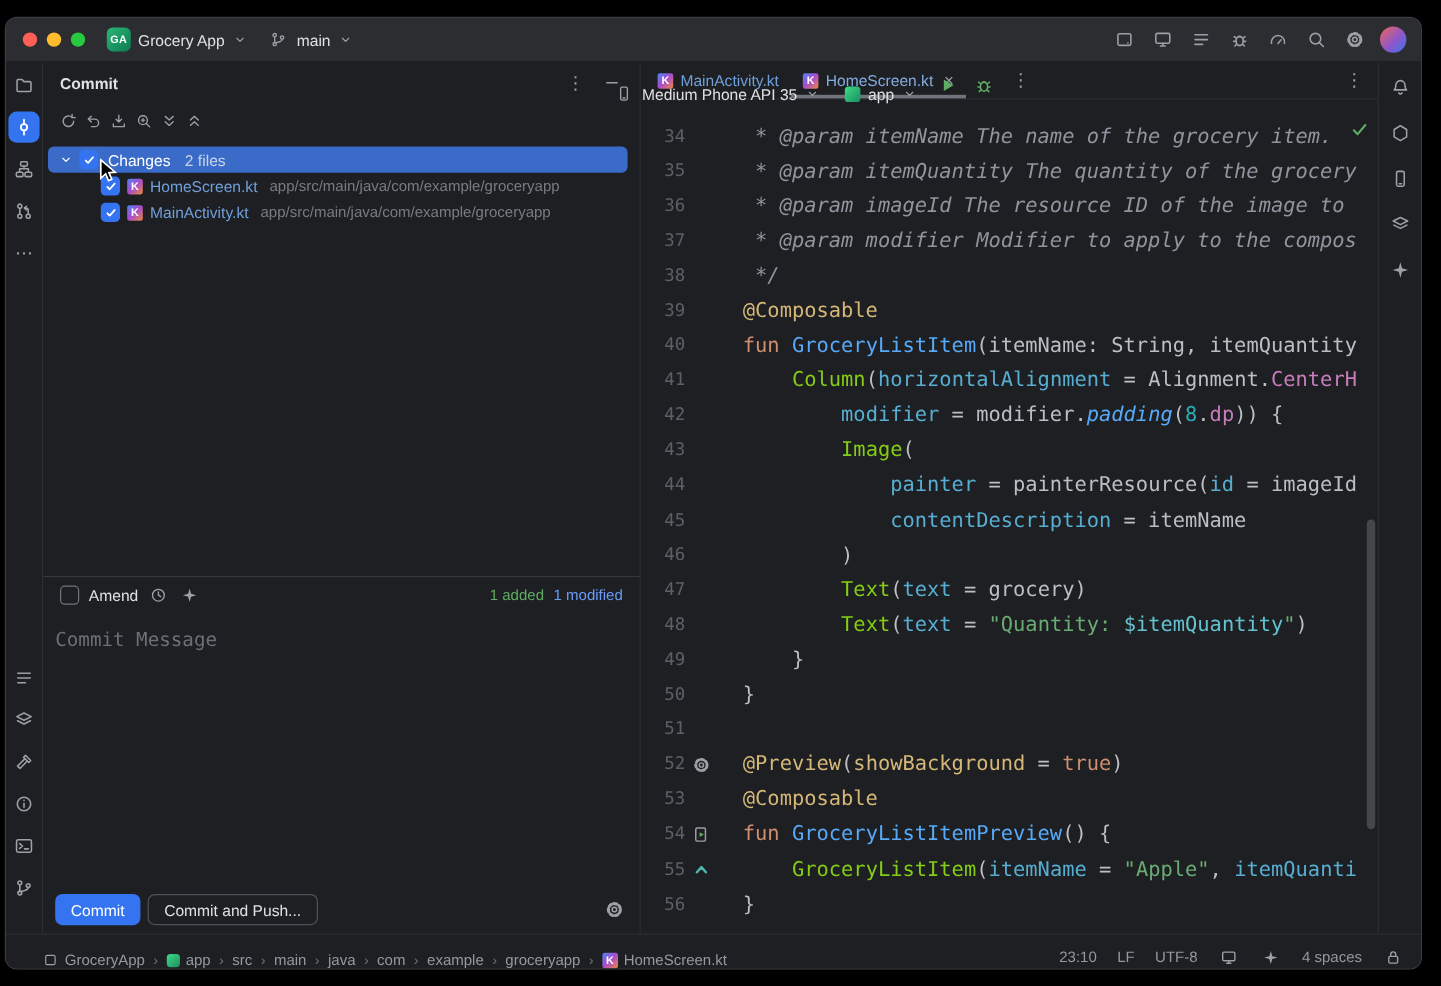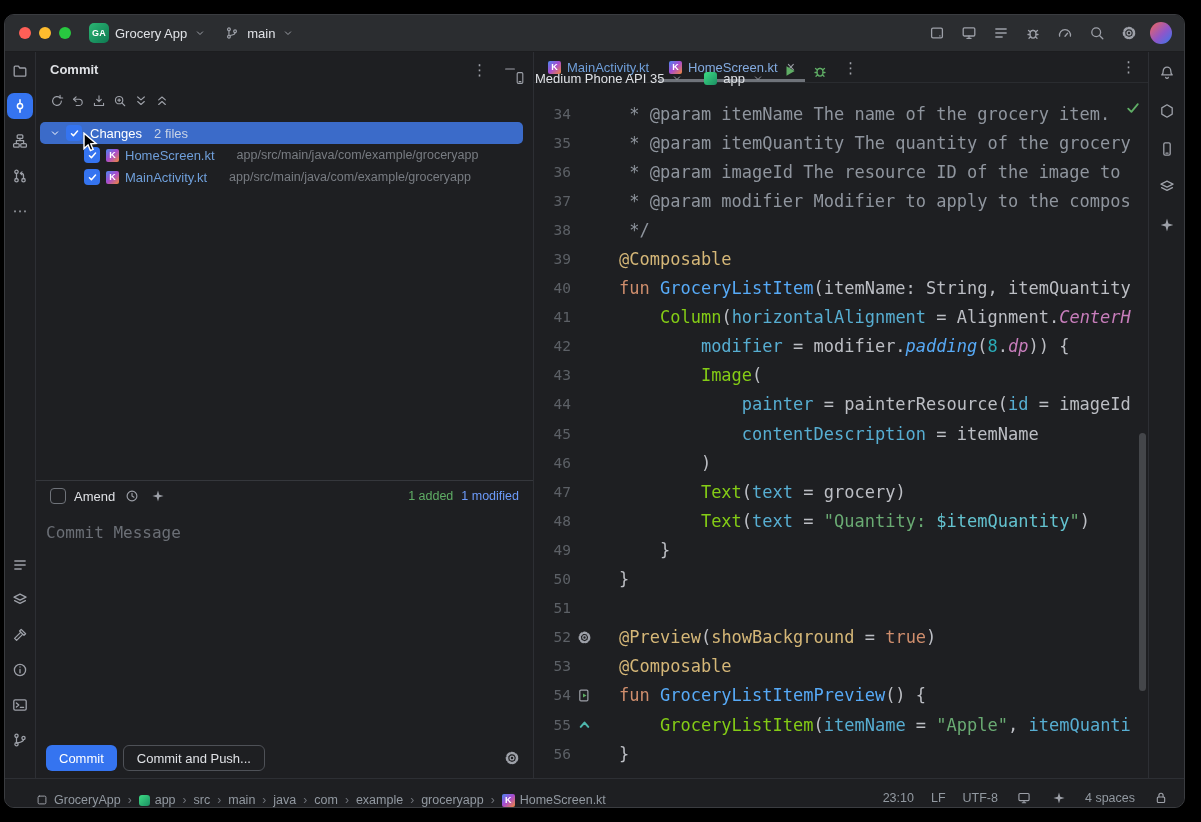--- a/index.html
+++ b/index.html
@@ -47,21 +47,21 @@
   .cp-header{height:34px;flex:none;display:flex;align-items:center;padding:0 14px;}
   .cp-title{font-size:13px;font-weight:bold;color:#dfe1e5;}
   .cp-header-icons{margin-left:auto;display:flex;align-items:center;gap:10px;}
   .cp-toolbar{height:30px;flex:none;display:flex;align-items:center;gap:3px;padding-left:12px;}
   .cp-tree{height:358px;flex:none;border-bottom:1px solid #35373c;padding-top:6px;font-size:13px;}
   .tree-group{height:22px;margin:0 10px 0 4px;border-radius:5px;background:#3b6bc9;display:flex;align-items:center;padding-left:8px;gap:4px;}
   .group-label{color:#fff;margin-left:4px;}
   .group-count{color:#c9d4e6;margin-left:8px;}
   .file-row{height:22px;display:flex;align-items:center;padding-left:48px;gap:6px;}
   .fname{color:#6f9fda;}
-  .fpath{color:#787c82;font-size:12.5px;margin-left:16px;white-space:nowrap;overflow:hidden;}
+  .fpath{color:#787c82;font-size:12.5px;margin-left:4px;white-space:nowrap;overflow:hidden;}
   .cb{width:16px;height:16px;border-radius:4px;background:#3574f0;display:flex;align-items:center;justify-content:center;flex:none;box-sizing:border-box;}
   .cb svg{width:11px;height:11px;display:block;}
   .cb.empty{background:transparent;border:1.5px solid #6f737a;}
   .amend-row{height:30px;flex:none;display:flex;align-items:center;gap:8px;padding:0 14px;font-size:13px;color:#dfe1e5;}
   .stat{font-size:12.5px;}
   .stat.added{color:#5fad65;margin-left:auto;}
   .stat.modified{color:#6c9bfa;}
   .cp-message{flex:1;padding:12px 10px;font-family:"DejaVu Sans Mono",monospace;font-size:16px;color:#6b6f76;}
   .cp-buttons{height:40px;flex:none;display:flex;align-items:center;gap:6px;padding:0 10px;}
   .btn{height:26px;border-radius:6px;font-size:13px;font-family:"Liberation Sans",sans-serif;display:flex;align-items:center;padding:0 13px;cursor:default;}
@@ -81,27 +81,27 @@
     color:#fff;font-size:9px;font-weight:bold;display:flex;align-items:center;justify-content:center;
     font-family:"Liberation Sans",sans-serif;line-height:1;}
   .editor{flex:1;position:relative;overflow:hidden;font-family:"DejaVu Sans Mono",monospace;font-size:17px;}
   #code-lines{padding-top:16px;}
   .code-row{display:flex;height:29.1px;align-items:center;white-space:pre;}
   .ln{width:37px;flex:none;text-align:right;color:#5c6066;font-size:14.5px;font-family:"DejaVu Sans Mono",monospace;}
   .gut{width:26px;flex:none;display:flex;align-items:center;justify-content:center;}
   .gut .ic{width:18px;height:18px}.gut .ic svg{width:15px;height:15px}
   .codeseg{margin-left:22px;}
   .tk-def{color:#bcbec4}
-  .tk-doc{color:#8f959e;}
+  .tk-doc{color:#8f959e;font-style:italic}
   .tk-ann{color:#d5b778}
   .tk-kw{color:#cf8e6d}
   .tk-fn{color:#57aaf7}
   .tk-call{color:#84cc16}
   .tk-arg{color:#57aed2}
-  .tk-prop{color:#c77dbb;font-style:italic}
+  .tk-prop{color:#c77dbb;}
   .tk-ext{color:#57aaf7;font-style:italic}
   .tk-num{color:#2aacb8}
   .tk-str{color:#6aab73}
   .tk-tpl{color:#63c2cf}
   .inspect-ok{position:absolute;top:14px;right:4px;}
   .scroll-thumb{position:absolute;right:2px;top:350px;width:7px;height:258px;background:#4b4d51;border-radius:4px;opacity:.85;}
 
   
   .statusbar{height:28px;flex:none;border-top:1px solid #2d2f34;display:flex;align-items:flex-end;
     padding:0 14px 0 30px;font-size:12.5px;color:#9299a1;background:#1e1f22;}

